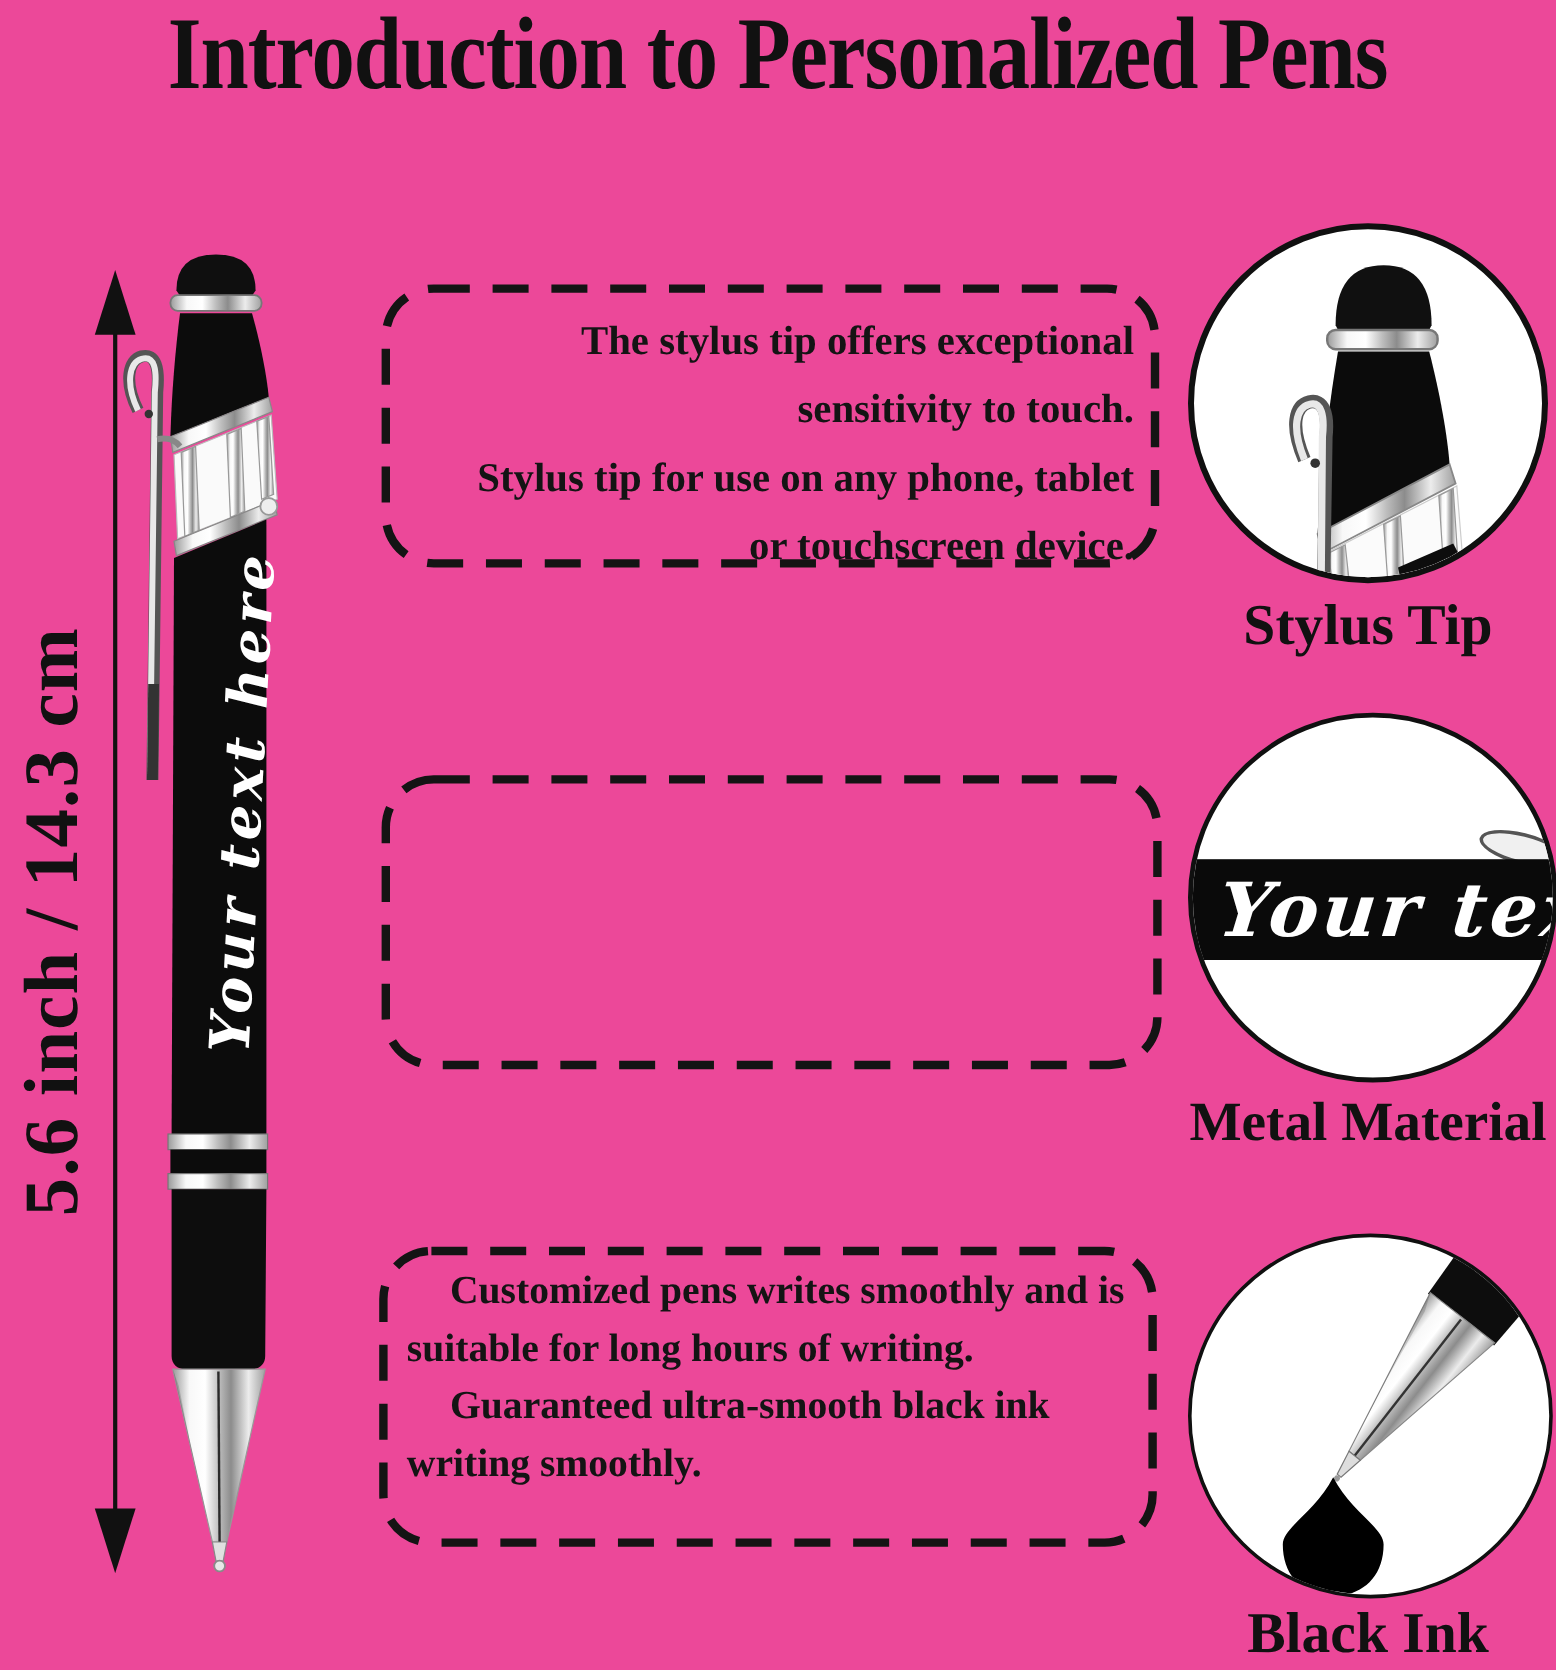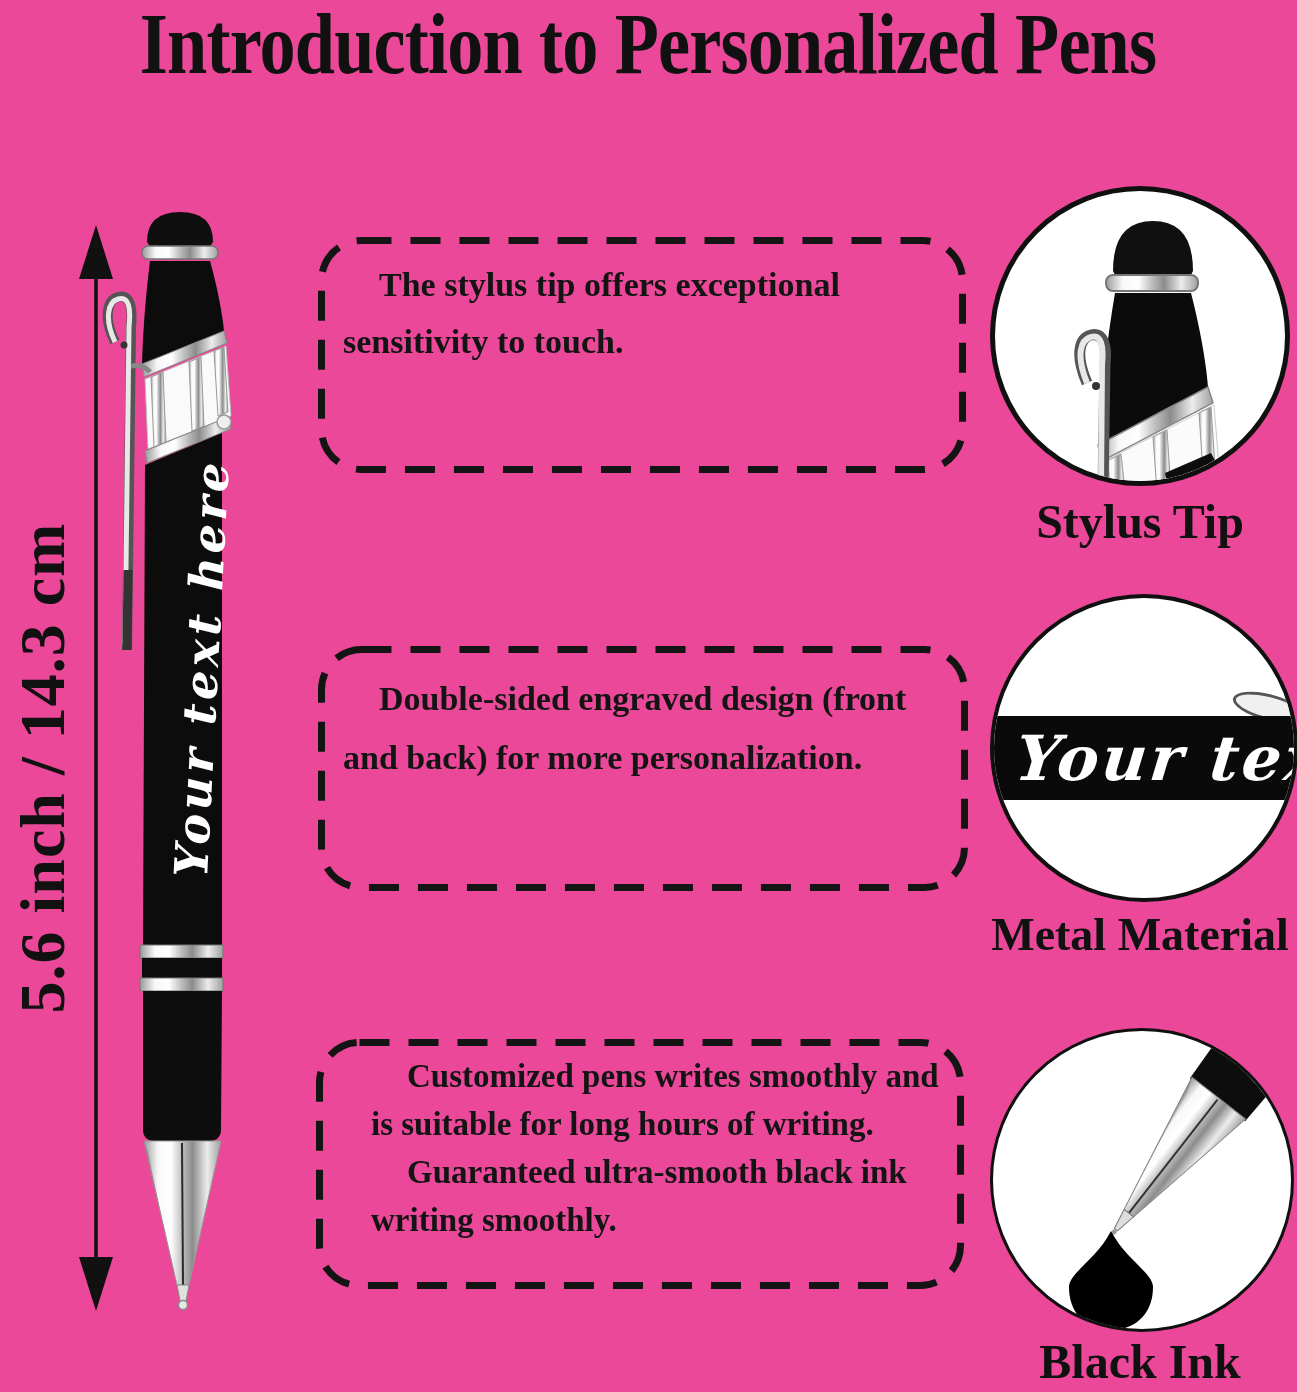--- a/index.html
+++ b/index.html
@@ -14,25 +14,25 @@
   .dim-label{position:absolute;left:6px;top:1168px;width:800px;text-align:center;
              font-size:64px;font-weight:bold;transform:rotate(-90deg);transform-origin:0 0;
              white-space:nowrap;letter-spacing:1px;}
   
   .pen-svg{position:absolute;left:85px;top:200px;}
   
   .callout{position:absolute;box-sizing:border-box;}
   .callout .border{position:absolute;left:0;top:0;}
   .callout p{position:relative;margin:0;text-indent:36px;font-weight:bold;color:#141414;}
   .b1{left:317px;top:236px;width:650px;height:238px;padding:20px 22px 0 26px;}
-  .b1 p{font-size:34px;line-height:57px;}
+  .b1 p{font-size:34px;line-height:57px;text-align:right;}
   .b2{left:317px;top:645px;width:652px;height:247px;padding:24px 20px 0 26px;}
   .b2 p{font-size:34px;line-height:59px;}
   .b3{left:315px;top:1038px;width:650px;height:252px;padding:14px 18px 0 24px;}
-  .b3 p{font-size:33px;line-height:48px;margin-left:32px;}
+  .b3 p{font-size:33px;line-height:48px;}
   
   .circle{position:absolute;border-radius:50%;background:#fff;overflow:hidden;box-sizing:border-box;}
   .c1{left:990px;top:186px;width:300px;height:300px;border:5px solid #101010;}
   .c2{left:990px;top:594px;width:308px;height:308px;border:4px solid #101010;}
   .c3{left:990px;top:1028px;width:304px;height:304px;border:3px solid #101010;}
   .detail-label{position:absolute;font-weight:bold;text-align:center;white-space:nowrap;}
   .l1{left:965px;top:494px;width:350px;font-size:48px;}
   .l2{left:960px;top:908px;width:360px;font-size:46px;}
   .l3{left:965px;top:1334px;width:350px;font-size:48px;}
   
@@ -106,27 +106,27 @@
     <path d="M 43 370 L 42 450" stroke="#333" stroke-width="9" fill="none"></path>
     <circle cx="39" cy="145" r="3.5" fill="#333"></circle>
     <path d="M 46 166 C 56 164 61 167 65 172" fill="none" stroke="#888" stroke-width="5"></path>
   </svg>
 
   <div class="callout b1">
     <svg class="border" width="650" height="238" viewBox="0 0 650 238">
       <rect x="4.5" y="4.5" width="641" height="229" rx="40" fill="none" stroke="#141414" stroke-width="7" stroke-dasharray="30 19"></rect>
     </svg>
     <p>The stylus tip offers exceptional sensitivity to touch.</p>
+    <p>Stylus tip for use on any phone, tablet or touchscreen device.</p>
   </div>
 
   <div class="callout b2">
     <svg class="border" width="652" height="247" viewBox="0 0 652 247">
       <rect x="4.5" y="4.5" width="643" height="238" rx="40" fill="none" stroke="#141414" stroke-width="7" stroke-dasharray="30 19"></rect>
     </svg>
-    <p>Double-sided engraved design (front and back) for more personalization.</p>
   </div>
 
   <div class="callout b3">
     <svg class="border" width="650" height="252" viewBox="0 0 650 252">
       <rect x="4.5" y="4.5" width="641" height="243" rx="40" fill="none" stroke="#141414" stroke-width="7" stroke-dasharray="30 19"></rect>
     </svg>
     <p>Customized pens writes smoothly and is suitable for long hours of writing.</p>
     <p>Guaranteed ultra-smooth black ink writing smoothly.</p>
   </div>
 

